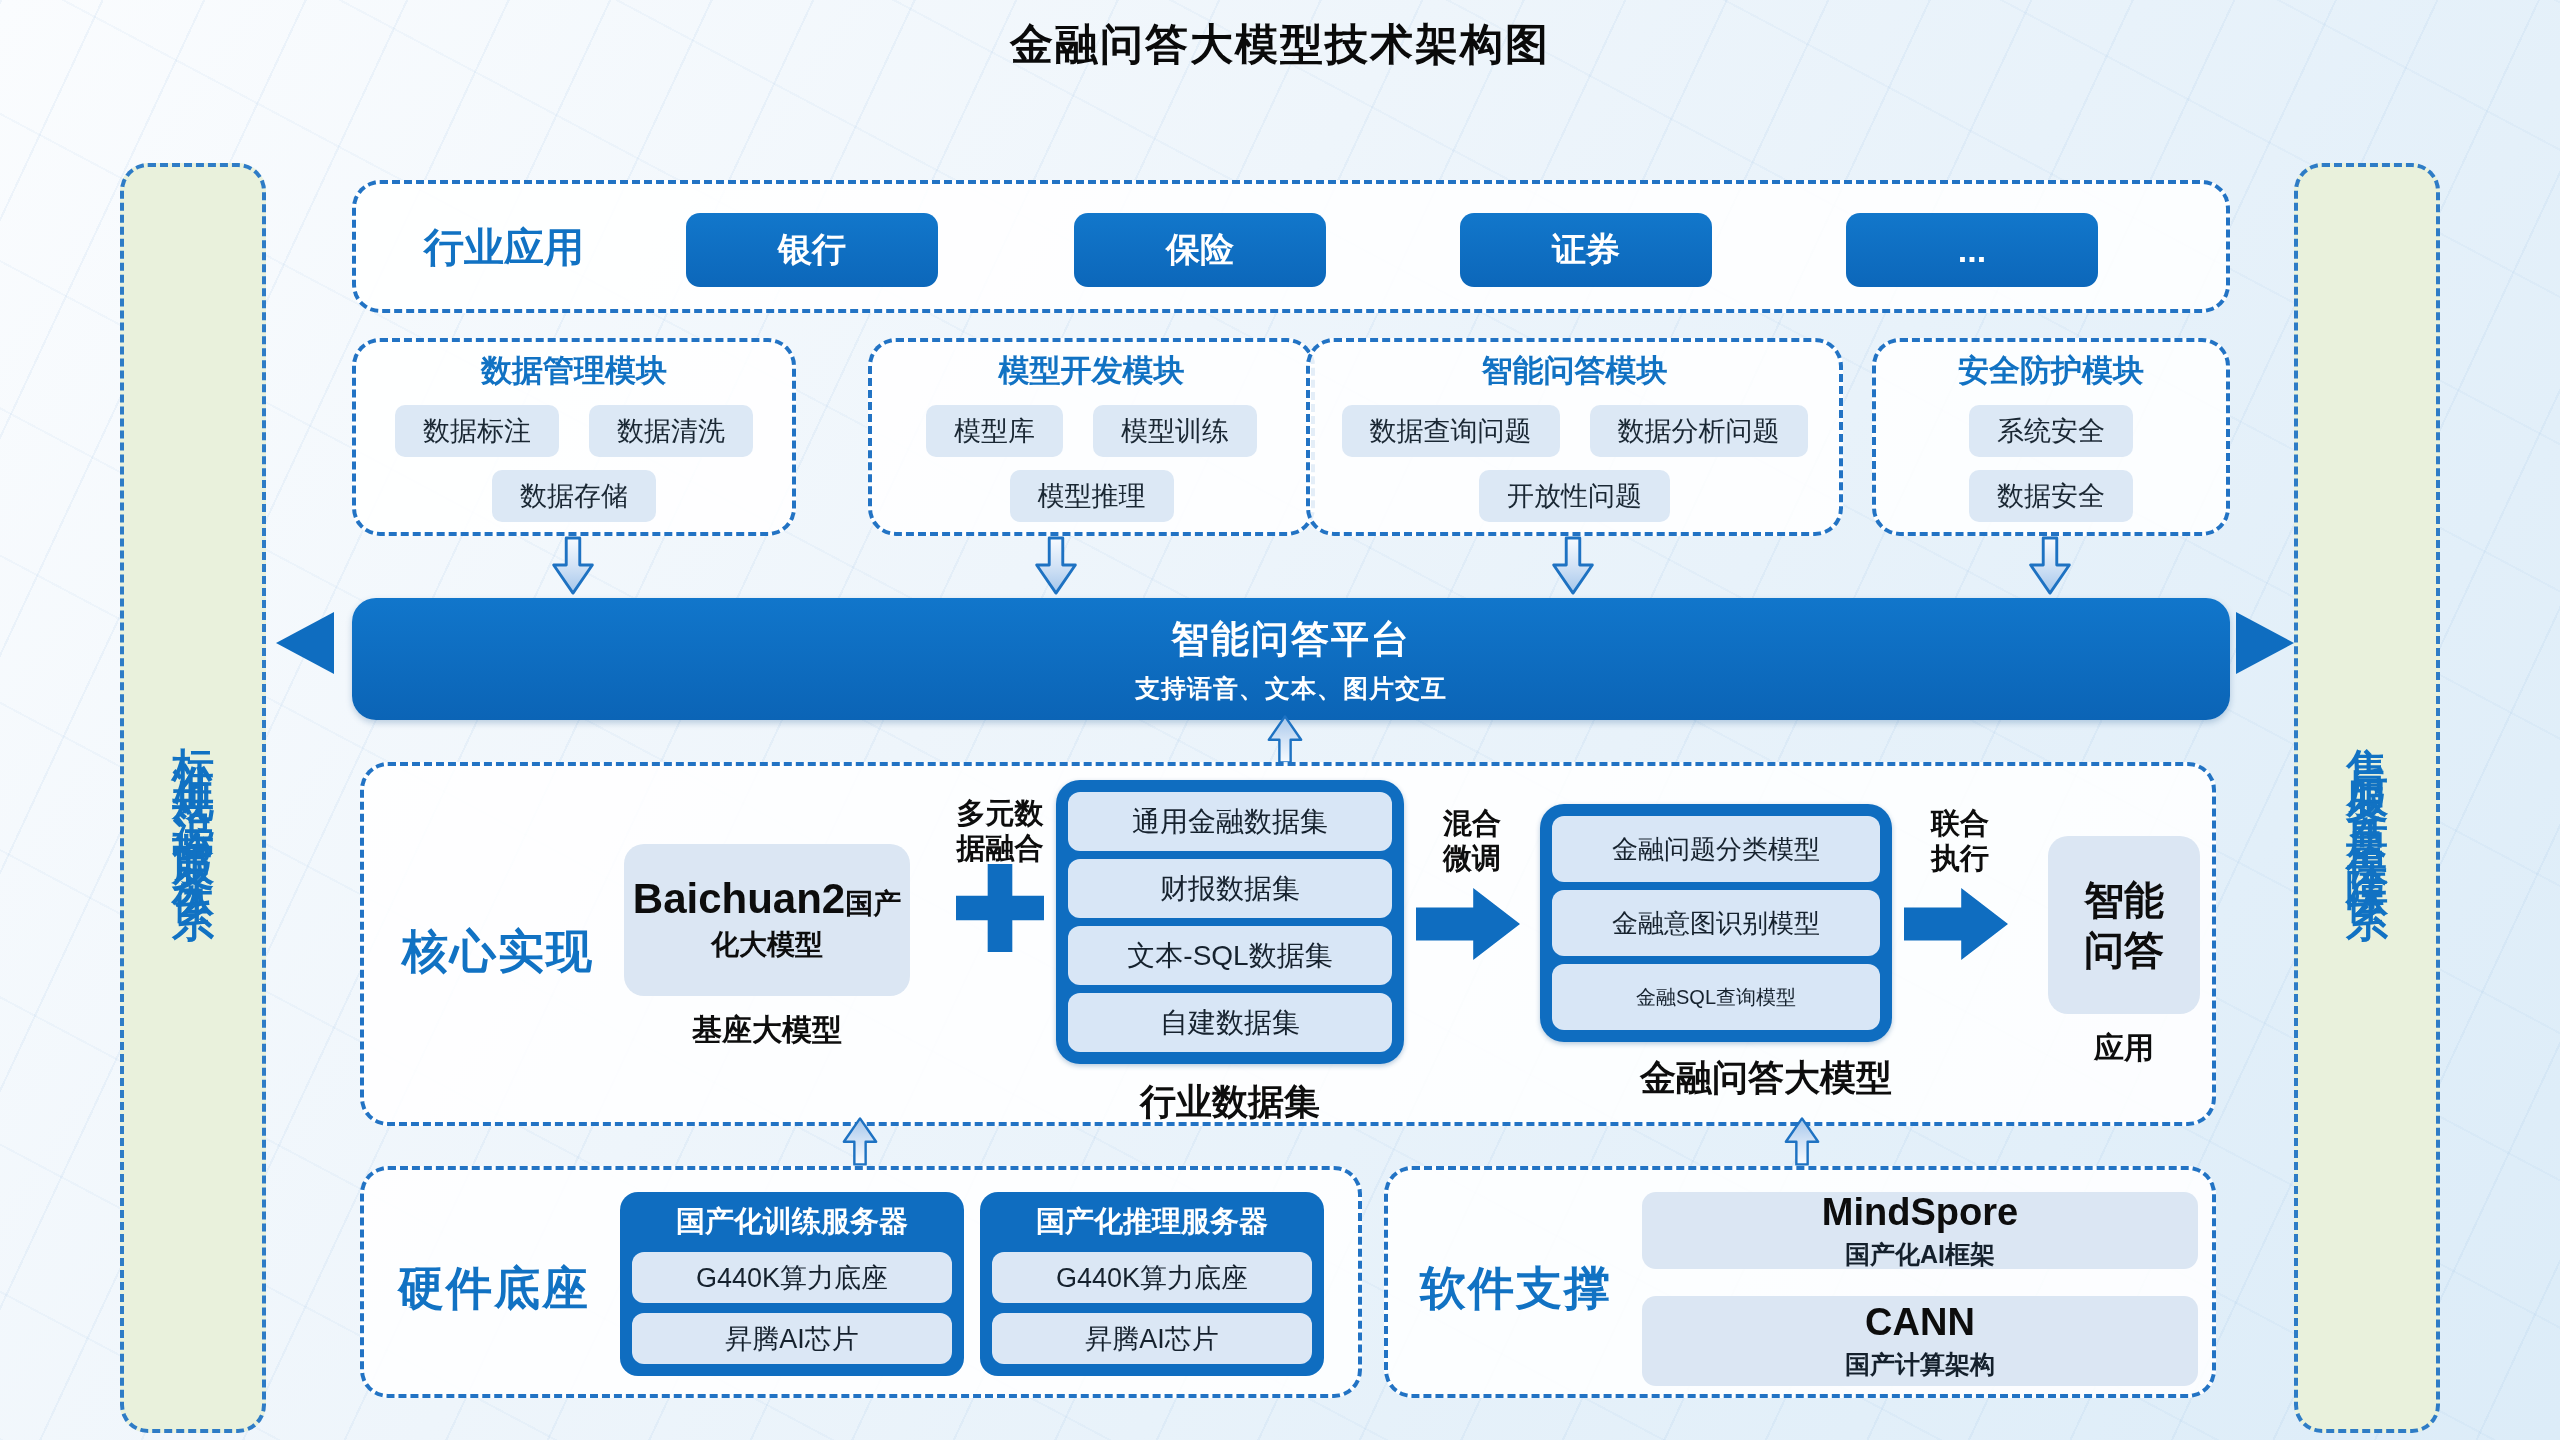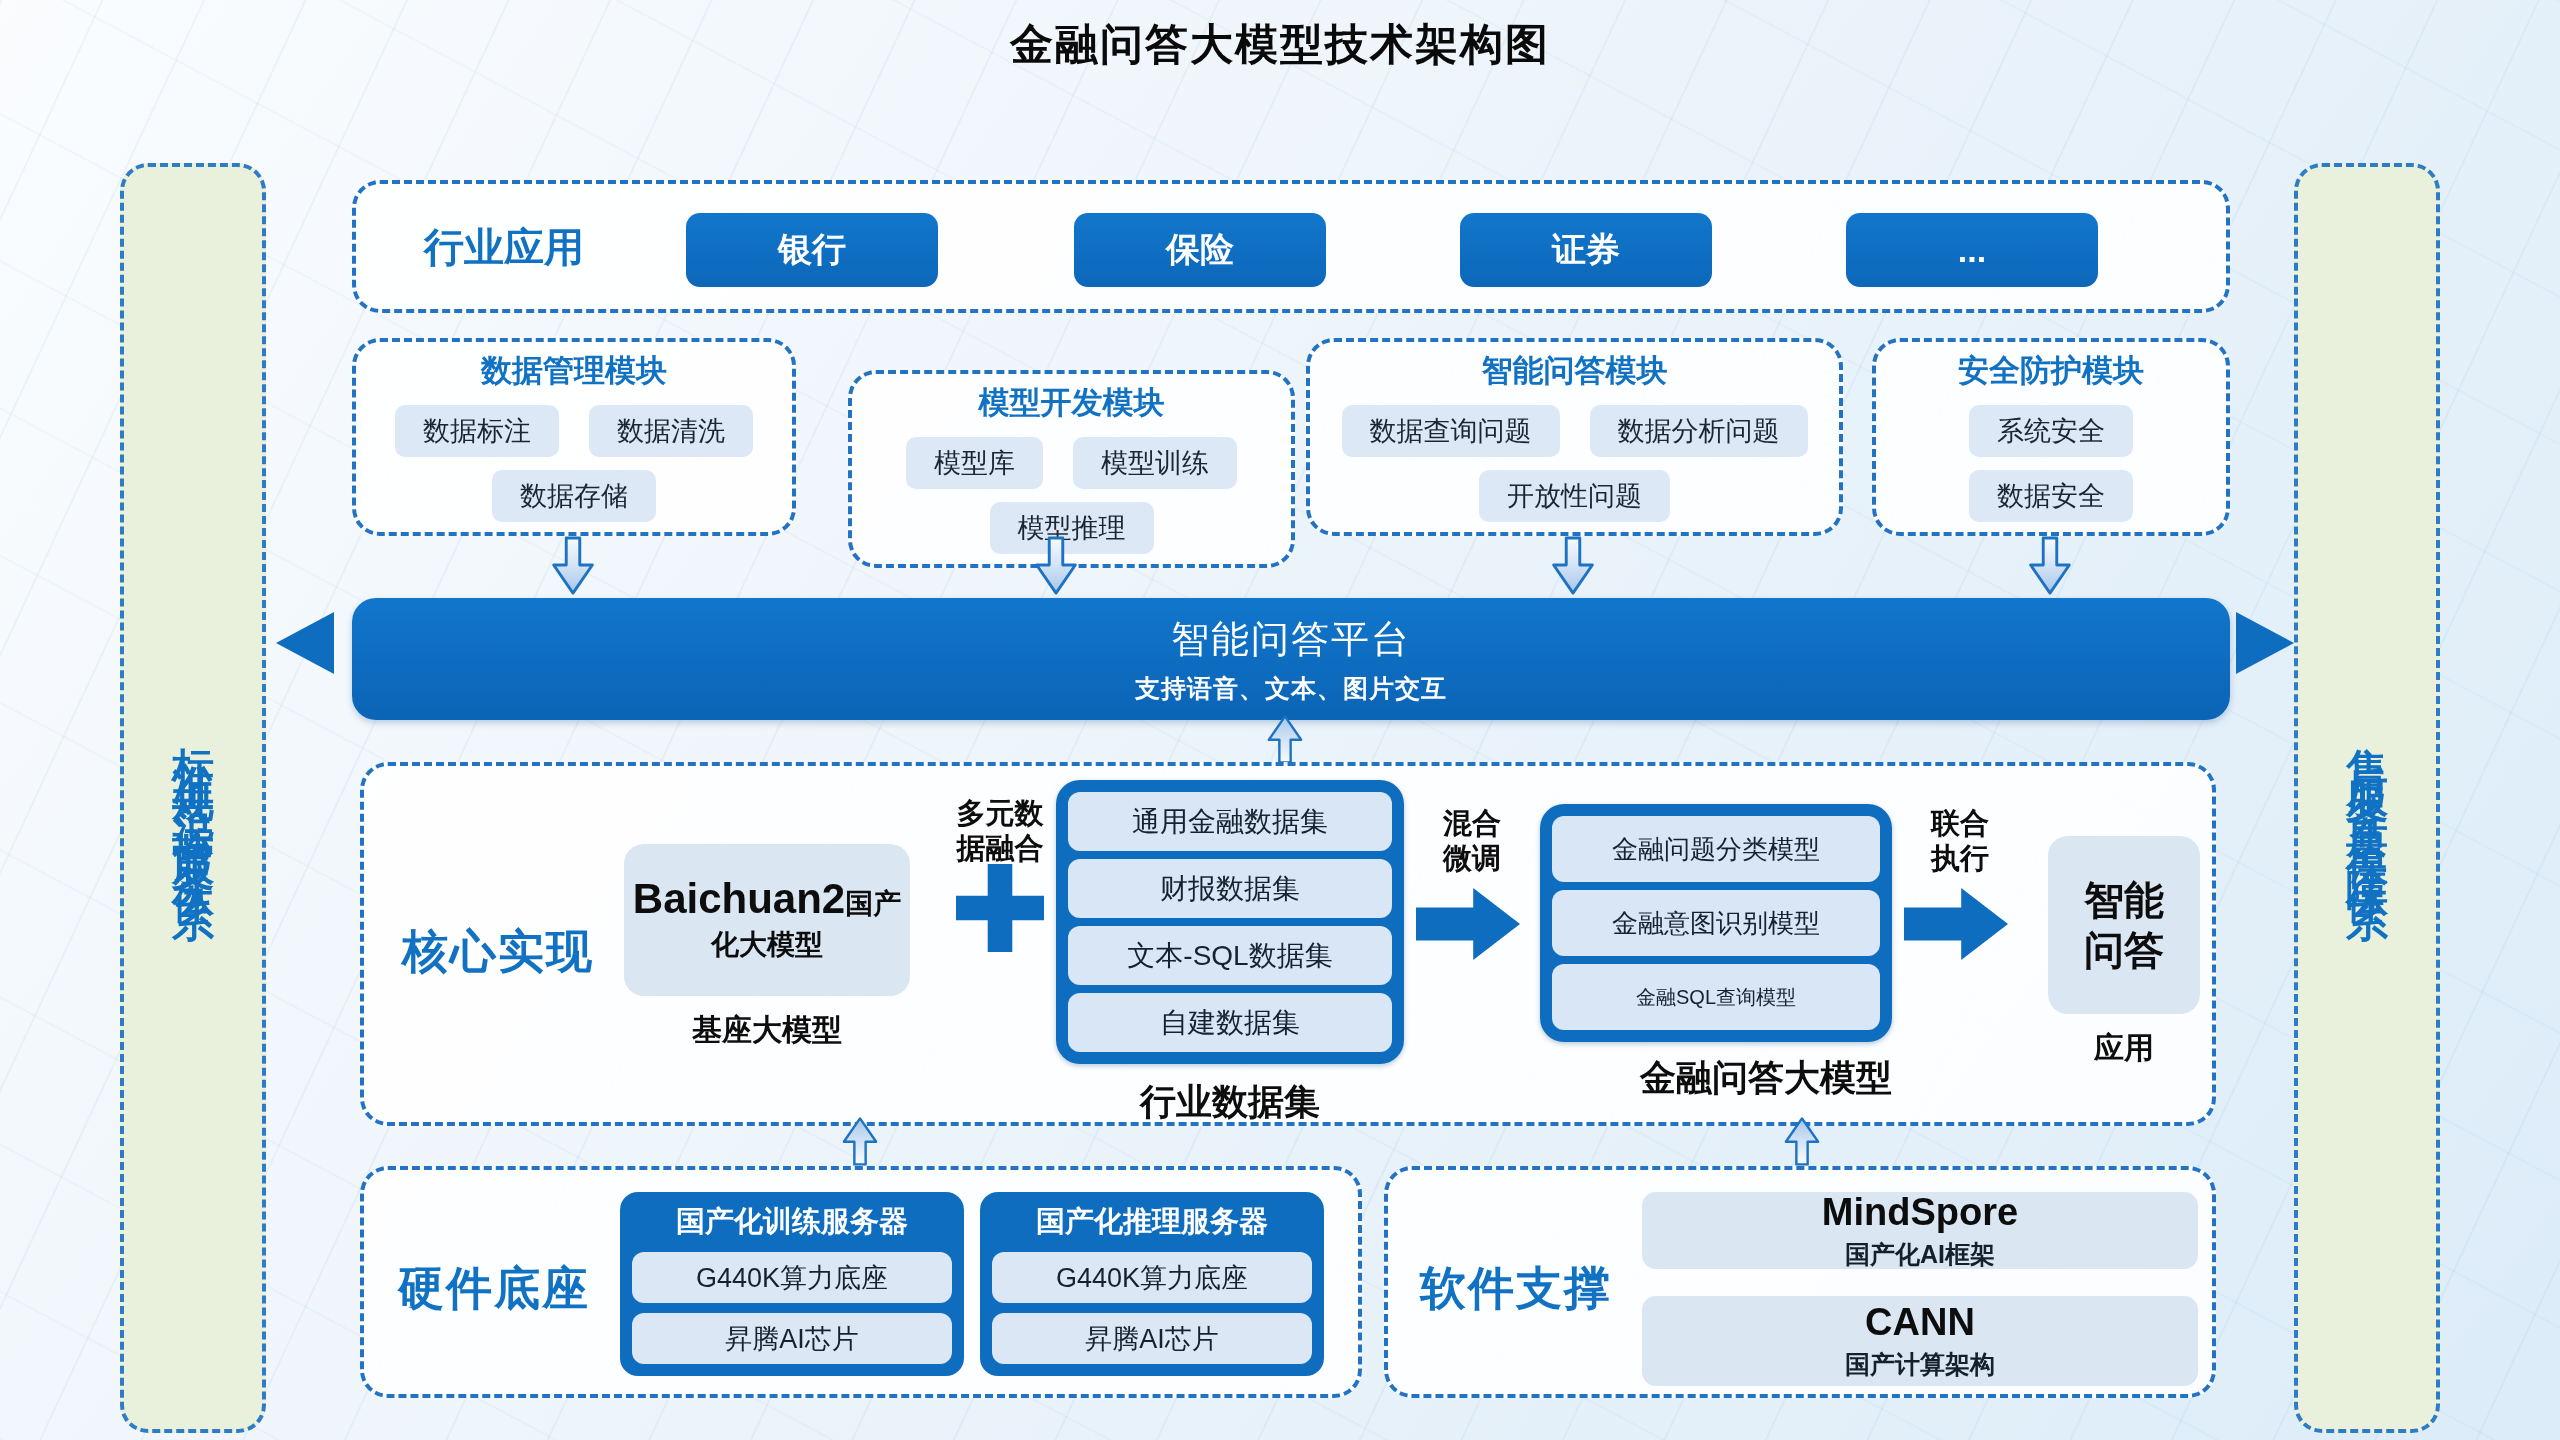--- a/index.html
+++ b/index.html
@@ -58,21 +58,21 @@
   }
   
   .ba{display:block;}
   
   .platform{
     left:352px;top:598px;width:1878px;height:122px;border-radius:24px;
     background:linear-gradient(180deg,#1176cb,#0b64b6);
     color:#fff;display:flex;flex-direction:column;align-items:center;justify-content:center;gap:7px;
     box-shadow:0 3px 6px rgba(20,80,140,0.25);
   }
-  .platform-title{font-size:38px;font-weight:400;letter-spacing:2px;}
+  .platform-title{font-size:38px;font-weight:700;letter-spacing:2px;}
   .platform-sub{font-size:25px;font-weight:700;letter-spacing:1px;}
   .tri-left{width:58px;height:62px;background:#0f6dc0;clip-path:polygon(100% 0,100% 100%,0 50%);}
   .tri-right{width:58px;height:62px;background:#0f6dc0;clip-path:polygon(0 0,0 100%,100% 50%);}
   
   .big-blue-label{font-size:46px;font-weight:900;color:#1172c3;letter-spacing:2px;}
   .soft-box{
     background:#dbe6f3;border-radius:20px;
     display:flex;flex-direction:column;align-items:center;justify-content:center;
   }
   .bc-line1{font-size:42px;font-weight:800;color:#0d0d0d;line-height:1.1;}
@@ -148,21 +148,21 @@
     <div class="mod-title">数据管理模块</div>
     <div class="chips-row">
       <div class="chip">数据标注</div>
       <div class="chip">数据清洗</div>
     </div>
     <div class="chips-row">
       <div class="chip">数据存储</div>
     </div>
   </div>
 
-  <div class="abs dash-box module" style="left:848px;width:447px;margin-top:32px;">
+  <div class="abs dash-box module" style="left:868px;width:447px;">
     <div class="mod-title">模型开发模块</div>
     <div class="chips-row">
       <div class="chip">模型库</div>
       <div class="chip">模型训练</div>
     </div>
     <div class="chips-row">
       <div class="chip">模型推理</div>
     </div>
   </div>
 

